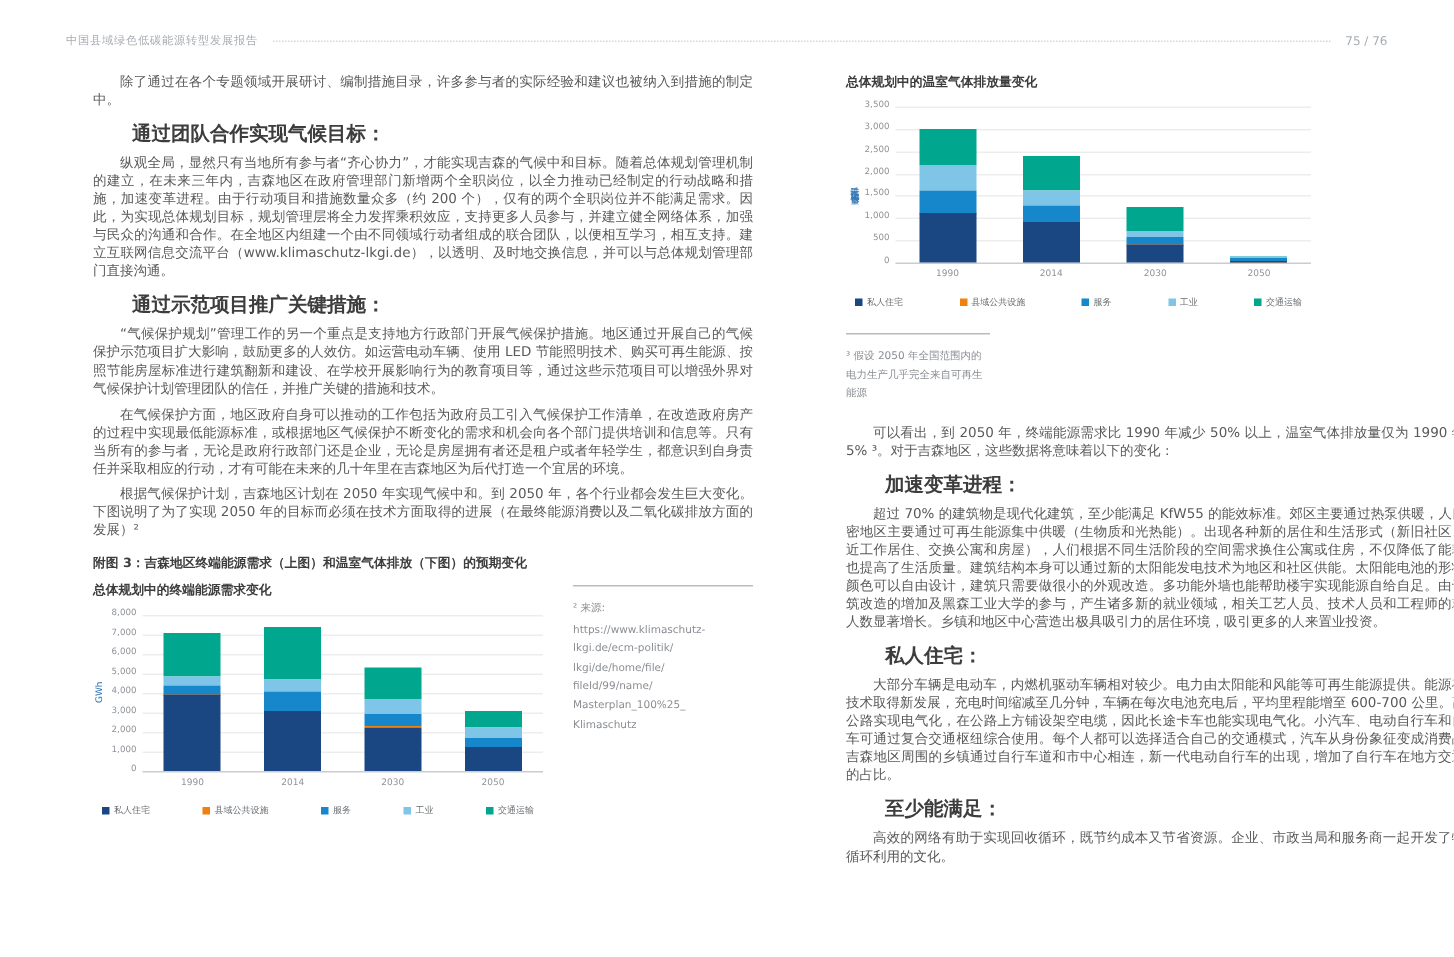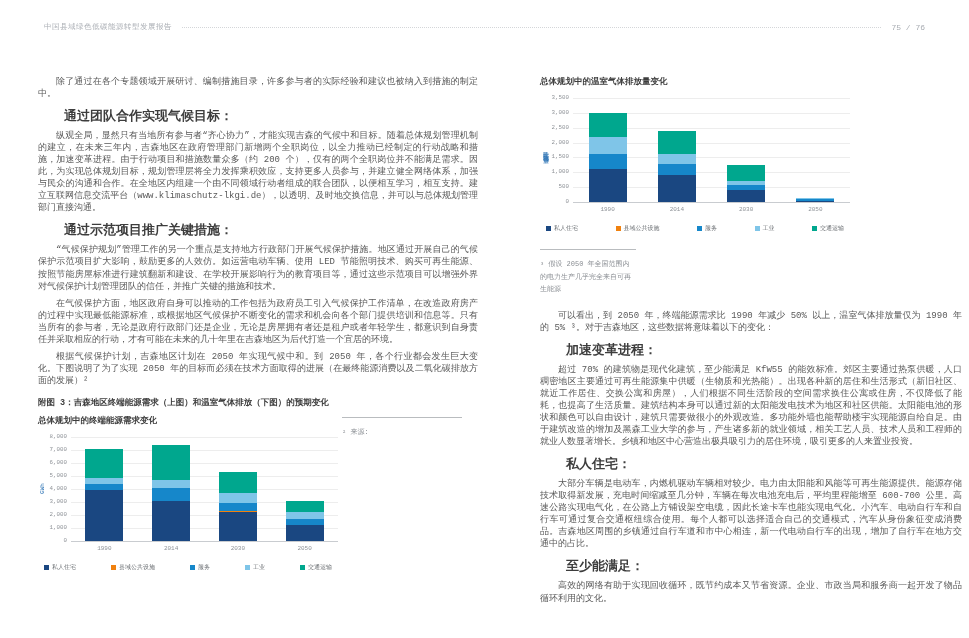--- a/index.html
+++ b/index.html
@@ -1,36 +1,36 @@
 <!DOCTYPE html>
 <html><head>
 <meta charset="utf-8">
 <style>
   html,body{margin:0;padding:0;background:#ffffff;}
   body{width:969px;height:638px;overflow:hidden;font-family:"DejaVu Sans","Liberation Sans",sans-serif;}
-  .spread{position:relative;width:969px;height:516px;background:#fff;font-family:Liberation Mono, monospace;}
+  .spread{position:relative;width:969px;height:516px;background:#fff;}
 
   
   .runhead{position:absolute;top:22px;left:44px;right:44px;display:flex;align-items:center;gap:10px;}
   .runhead .rtitle{font-size:7.5px;color:#a9adb3;letter-spacing:.5px;white-space:nowrap;}
   .runhead .dots{flex:1;border-top:1px dotted #d4d6d9;height:0;}
   .runhead .pnum{font-size:8px;color:#a9adb3;white-space:nowrap;}
 
   
-  .pg{position:absolute;top:76px;}
+  .pg{position:absolute;top:49px;margin-left:24px;}
   .pg-left{left:38px;width:440px;}
   .pg-right{left:540px;width:422px;}
 
   p.body{font-size:9px;line-height:1.34;color:#595959;text-align:justify;text-indent:2em;margin:0 0 5px 0;}
   .subhead{font-size:13px;font-weight:bold;color:#3d3d3d;text-indent:2em;margin:7px 0 5px 0;}
   .figcap{font-size:8.5px;font-weight:bold;color:#3d3d3d;margin:10px 0 6px 0;}
 
   
   .figure-row{display:flex;align-items:flex-start;}
-  .pg-left .figure-row{gap:4px;}
+  .pg-left .figure-row{gap:20px;}
   .pg-right .figure-row{gap:14px;flex-direction:column;}
 
   .chart-block{flex:none;}
   .pg-left  .chart-block{width:300px;}
   .pg-right .chart-block{width:310px;}
   .chart-title{font-size:8.5px;font-weight:bold;color:#3d3d3d;margin-bottom:10px;}
   .chart-area{display:flex;align-items:flex-start;}
   .ylab{flex:none;display:flex;align-items:center;justify-content:center;color:#2e74b5;font-size:6px;}
   .chart-block[data-chart="0"] .ylab{width:9px;height:104px;}
   .chart-block[data-chart="0"] .ylab span{transform:rotate(-90deg);white-space:nowrap;}
@@ -169,20 +169,28 @@
             </div>
             <div class="legend-item">
               <span class="swatch" style="background: rgb(0, 167, 142);"></span>
               <span class="legend-label">交通运输</span>
             </div>
           </div>
       </div>
 
       <div class="mfoot">
         <div class="src">² 来源:</div>
+        <div class="urls">
+            <div>https://www.klimaschutz-</div>
+            <div>lkgi.de/ecm-politik/</div>
+            <div>lkgi/de/home/file/</div>
+            <div>fileId/99/name/</div>
+            <div>Masterplan_100%25_</div>
+            <div>Klimaschutz</div>
+          </div>
       </div>
     </div>
   </div>
 
   <div class="pg pg-right">
 
     <div class="figure-row">
 
       <div class="chart-block" data-chart="1">
         <div class="chart-title">总体规划中的温室气体排放量变化</div>

